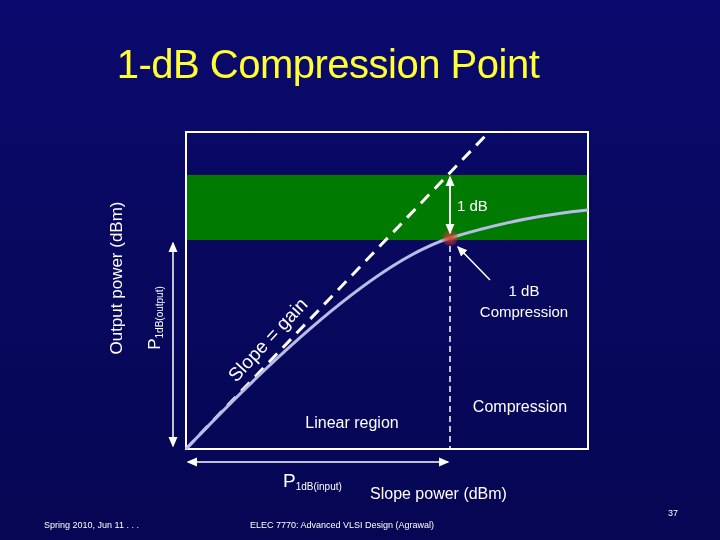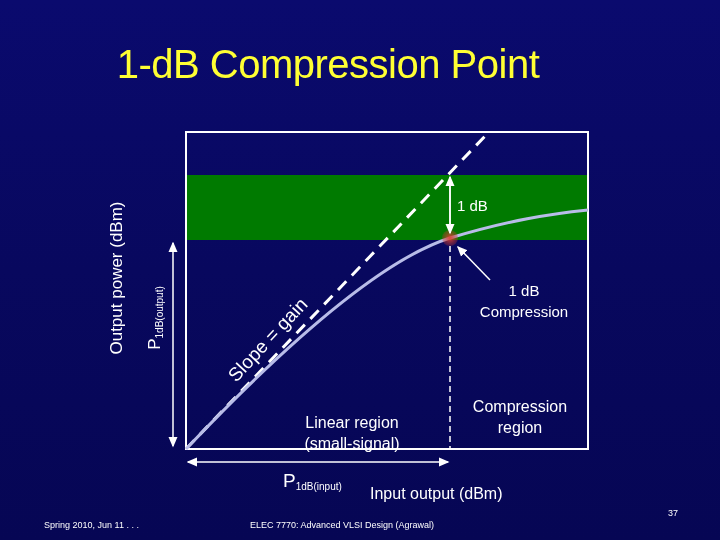--- a/index.html
+++ b/index.html
@@ -91,24 +91,22 @@
 <div class="ylabel">Output power (dBm)</div>
 <div class="p1dbout"><span>P</span><sub>1dB(output)</sub></div>
 <div class="slope">Slope = gain</div>
 <div class="onedb">1 dB</div>
 <div class="cp-label">
   <div>1 dB</div>
   <div>Compression</div>
 </div>
 <div class="lin-label">
   <div>Linear region</div>
-  <div>(small-signal)</div>
 </div>
 <div class="comp-label">
   <div>Compression</div>
-  <div>region</div>
 </div>
 <div class="p1dbin"><span>P</span><sub>1dB(input)</sub></div>
-<div class="xlabel">Input output (dBm)</div>
+<div class="xlabel">Slope power (dBm)</div>
 
 <div class="footer f-left">Spring 2010, Jun 11 . . .</div>
 <div class="footer f-center">ELEC 7770: Advanced VLSI Design (Agrawal)</div>
 <div class="footer f-page">37</div>
 
 </body></html>

